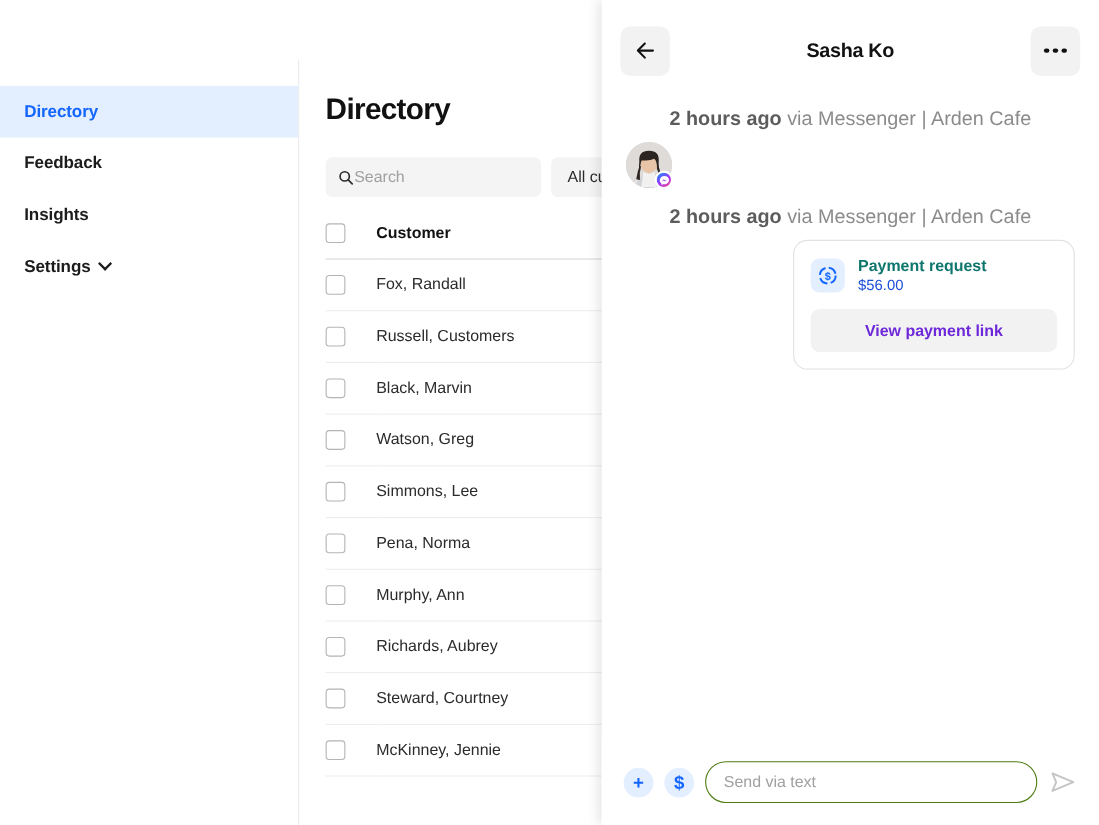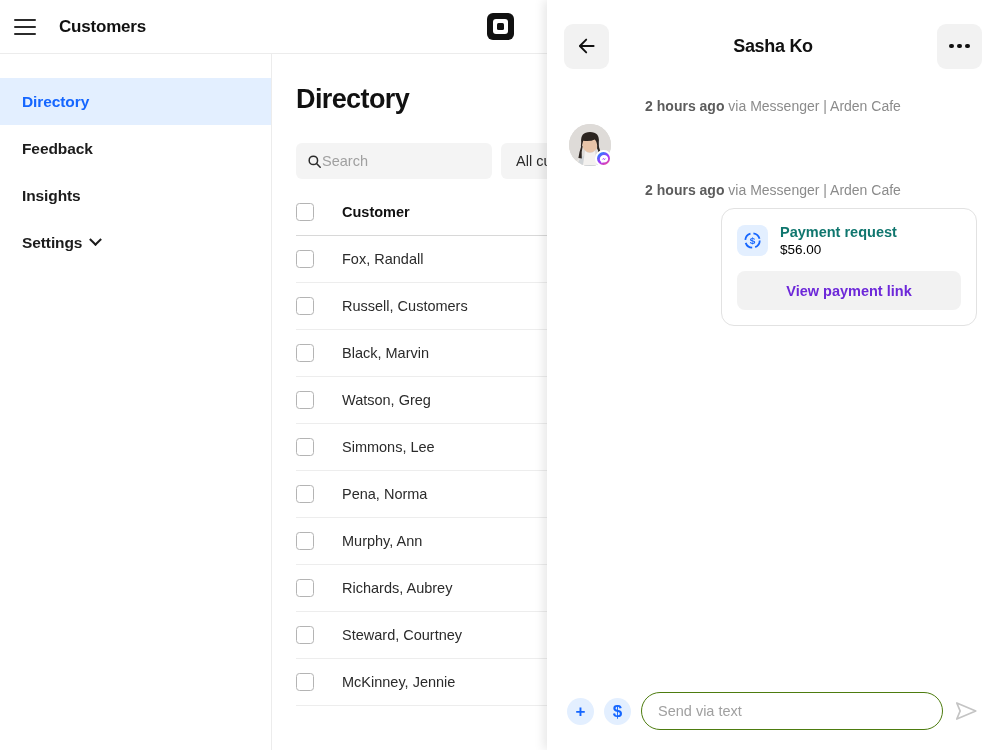--- a/index.html
+++ b/index.html
@@ -129,21 +129,21 @@
   }
   .panel-title {
     flex: 1; text-align: center;
     font-size: 18px; font-weight: bold; letter-spacing: -0.3px; color: #111111;
   }
   .dots { display: flex; gap: 3.5px; }
   .dots i { width: 4.5px; height: 4.5px; border-radius: 50%; background: #111; display: block; }
 
   .thread { padding: 0 22px; }
   .meta {
-    text-align: center; font-size: 14px; color: #8b8b8b;
+    text-align: center; font-size: 18px; color: #8b8b8b;
     margin: 6px 0 10px;
   }
   .meta b { color: #5c5c5c; font-weight: bold; }
 
   .msg-row { display: flex; align-items: flex-end; gap: 10px; }
   .avatar-wrap { position: relative; width: 42px; height: 42px; flex: 0 0 auto; }
   .avatar {
     width: 42px; height: 42px; border-radius: 50%;
     background: #d9d6d4; overflow: hidden; position: relative;
   }
@@ -168,21 +168,21 @@
     padding: 15px;
     background: #fff;
   }
   .pay-top { display: flex; align-items: center; gap: 12px; }
   .pay-ico {
     width: 31px; height: 31px; border-radius: 8px;
     background: #e3efff;
     display: flex; align-items: center; justify-content: center; flex: 0 0 auto;
   }
   .pay-title { font-size: 14.5px; font-weight: bold; color: #0f766e; }
-  .pay-amt { font-size: 13.5px; color: #000000; margin-top: 2px; }
+  .pay-amt { font-size: 13.5px; color: #1d4ed8; margin-top: 2px; }
   .pay-btn {
     margin-top: 14px; height: 39px;
     background: #f2f2f2; border-radius: 8px;
     display: flex; align-items: center; justify-content: center;
     font-size: 14.5px; font-weight: bold; color: #6d28d9; cursor: pointer;
   }
 
   .composer {
     position: absolute; bottom: 0; left: 0;
     width: 452px; height: 78px;
@@ -204,33 +204,20 @@
     font-size: 14.5px; color: #a0a0a0;
     cursor: text;
   }
   .send-btn { width: 26px; height: 26px; flex: 0 0 auto; cursor: pointer; }
 </style>
 </head>
 <body>
 
 <div class="app">
 
-  <div class="topbar">
-    <div class="hamburger">
-      <span></span>
-        <span></span>
-        <span></span>
-    </div>
-    <div class="topbar-title">Customers</div>
-    <div class="square-logo">
-      <div class="ring">
-          <div class="core"></div>
-        </div>
-    </div>
-  </div>
 
   <div class="sidebar">
     <div class="nav-item active">
       <span>Directory</span>
     </div>
     <div class="nav-item">
       <span>Feedback</span>
     </div>
     <div class="nav-item">
       <span>Insights</span>

